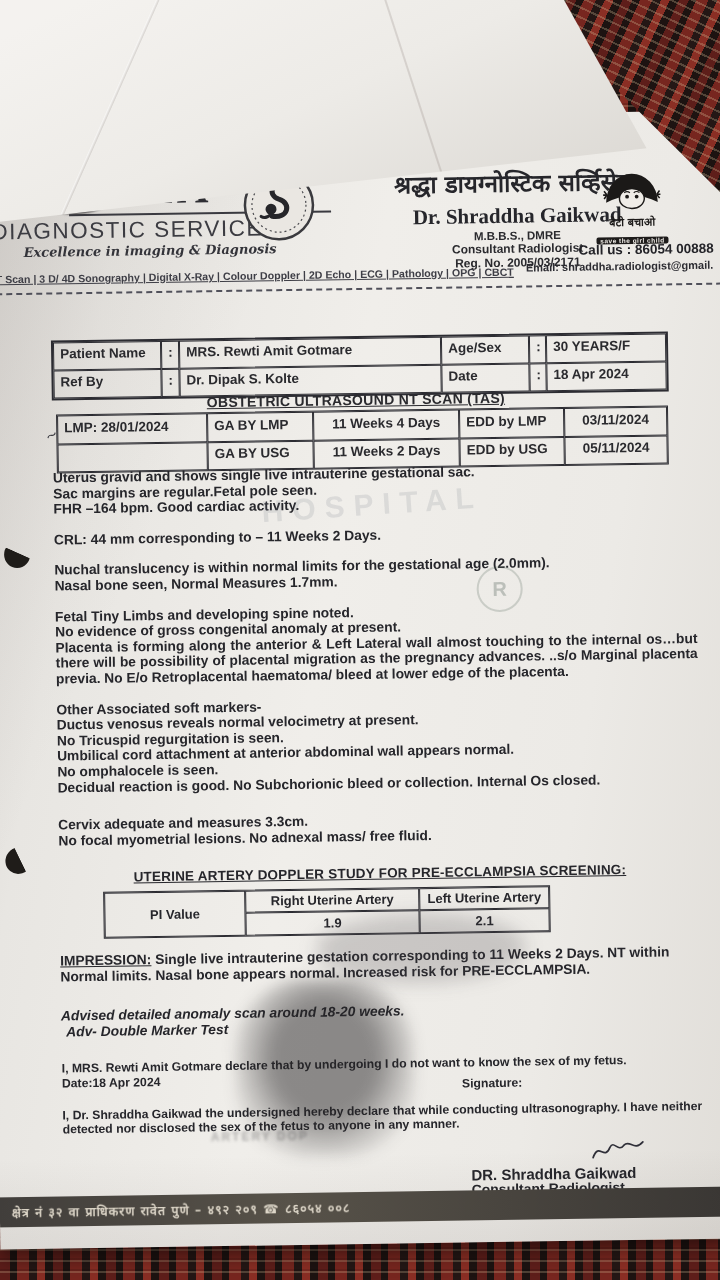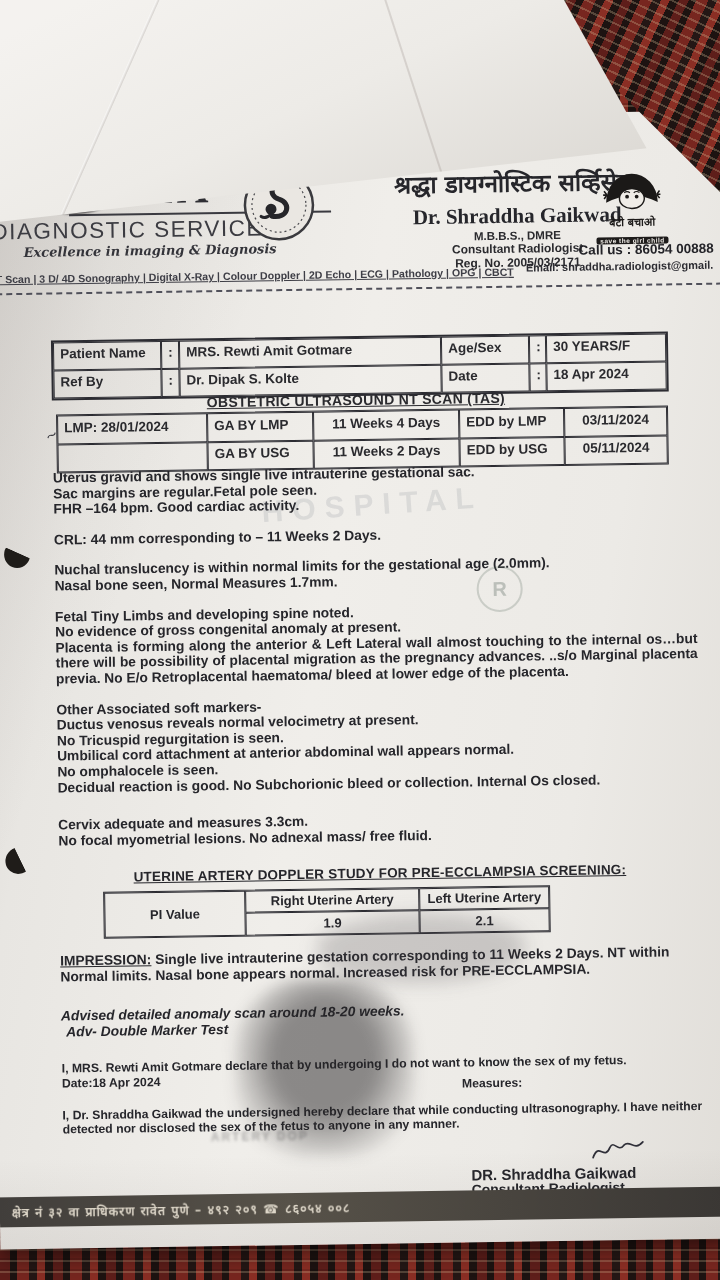--- a/index.html
+++ b/index.html
@@ -251,21 +251,21 @@
 
       <div class="advice">
         <div>Advised detailed anomaly scan around 18-20 weeks.</div>
         <div class="l2">Adv- Double Marker Test</div>
       </div>
 
       <div class="decl">
         <div>I, MRS. Rewti Amit Gotmare declare that by undergoing I do not want to know the sex of my fetus.</div>
         <div class="row2">
           <span>Date:18 Apr 2024</span>
-          <span class="sig">Measures:</span>
+          <span class="sig">Signature:</span>
         </div>
       </div>
 
       <div class="decl" style="margin-bottom:6px;">
         <div>I, Dr. Shraddha Gaikwad the undersigned hereby declare that while conducting ultrasonography. I have neither detected nor disclosed the sex of the fetus to anyone in any manner.</div>
       </div>
 
       <div class="signblock">
         <svg class="sigglyph" width="62" height="26" viewBox="0 0 62 26">
           <path d="M4,20 C10,4 15,24 21,10 C25,2 29,16 35,8 C41,2 45,15 54,5" fill="none" stroke="#2f2f38" stroke-width="1.7" stroke-linecap="round"></path>

